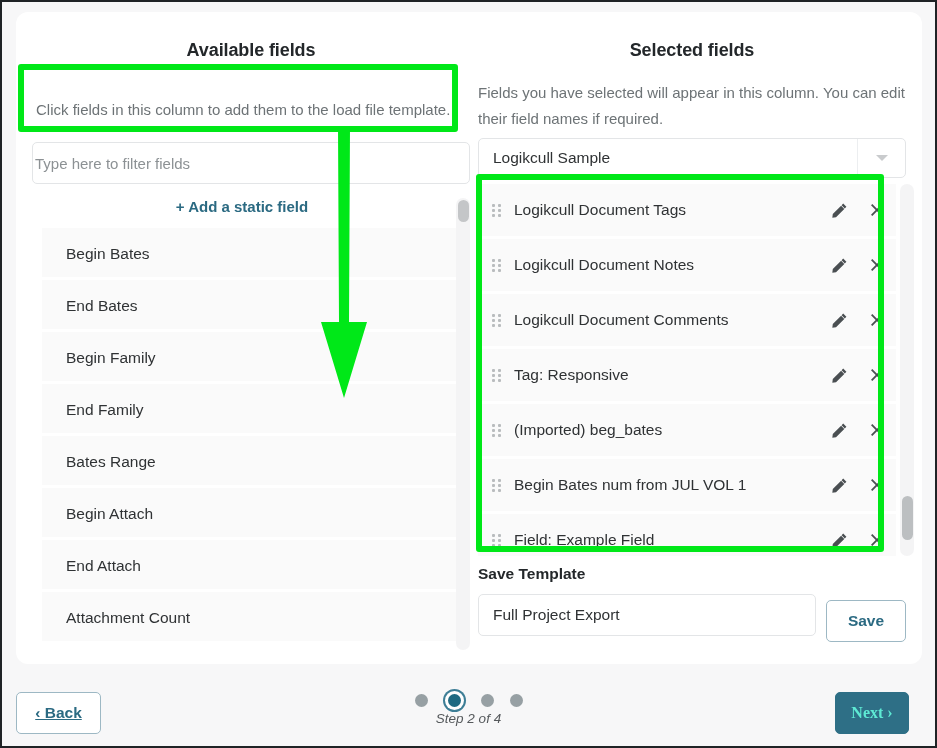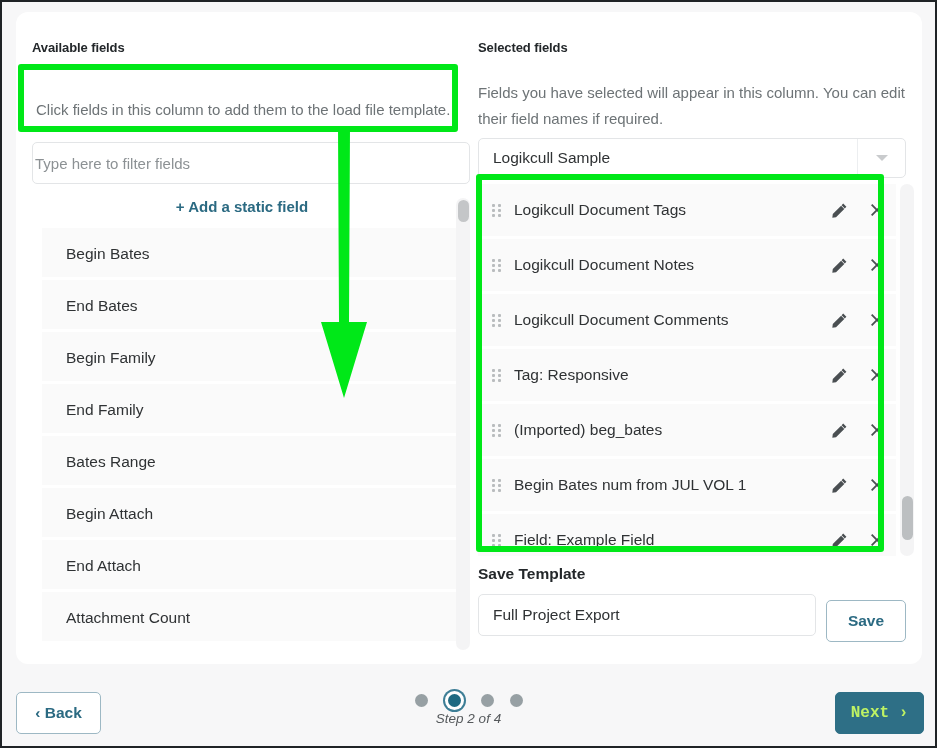--- a/index.html
+++ b/index.html
@@ -37,25 +37,26 @@
     height: 652px;
     background: #ffffff;
     border-radius: 12px;
   }
 
   .col { position: absolute; top: 0; }
   #col-left  { left: 16px;  width: 438px; }
   #col-right { left: 462px; width: 428px; }
 
   .col-title {
-    font-size: 13px;
+    font-size: 18px;
     font-weight: bold;
     color: #23272a;
     letter-spacing: -0.1px;
     margin-top: 28px;
+    text-align: center;
   }
 
   
   #left-desc-wrap {
     position: absolute;
     left: 16px;
     top: 79px;
     width: 438px;
     height: 62px;
     padding: 6px 4px 0 4px;
@@ -301,32 +302,33 @@
     width: 85px;
     height: 42px;
     background: #ffffff;
     border: 1px solid #9db8c4;
     border-radius: 5px;
     color: #2b6a82;
     font-family: "Liberation Sans", sans-serif;
     font-size: 15.5px;
     font-weight: bold;
     cursor: pointer;
+    text-decoration: underline;
   }
   #next-button {
     position: absolute;
     left: 833px;
     top: 24px;
-    width: 89px;
+    width: 74px;
     height: 42px;
     background: #2e6f86;
     border: 1px solid #2e6f86;
     border-radius: 5px;
-    color: #bef264;
-    font-family: Liberation Mono, monospace;
+    color: #5eead4;
+    font-family: Liberation Serif, serif;
     font-size: 16px;
     font-weight: bold;
     cursor: pointer;
   }
   #stepper {
     position: absolute;
     left: 0;
     top: 22px;
     width: 933px;
     text-align: center;

